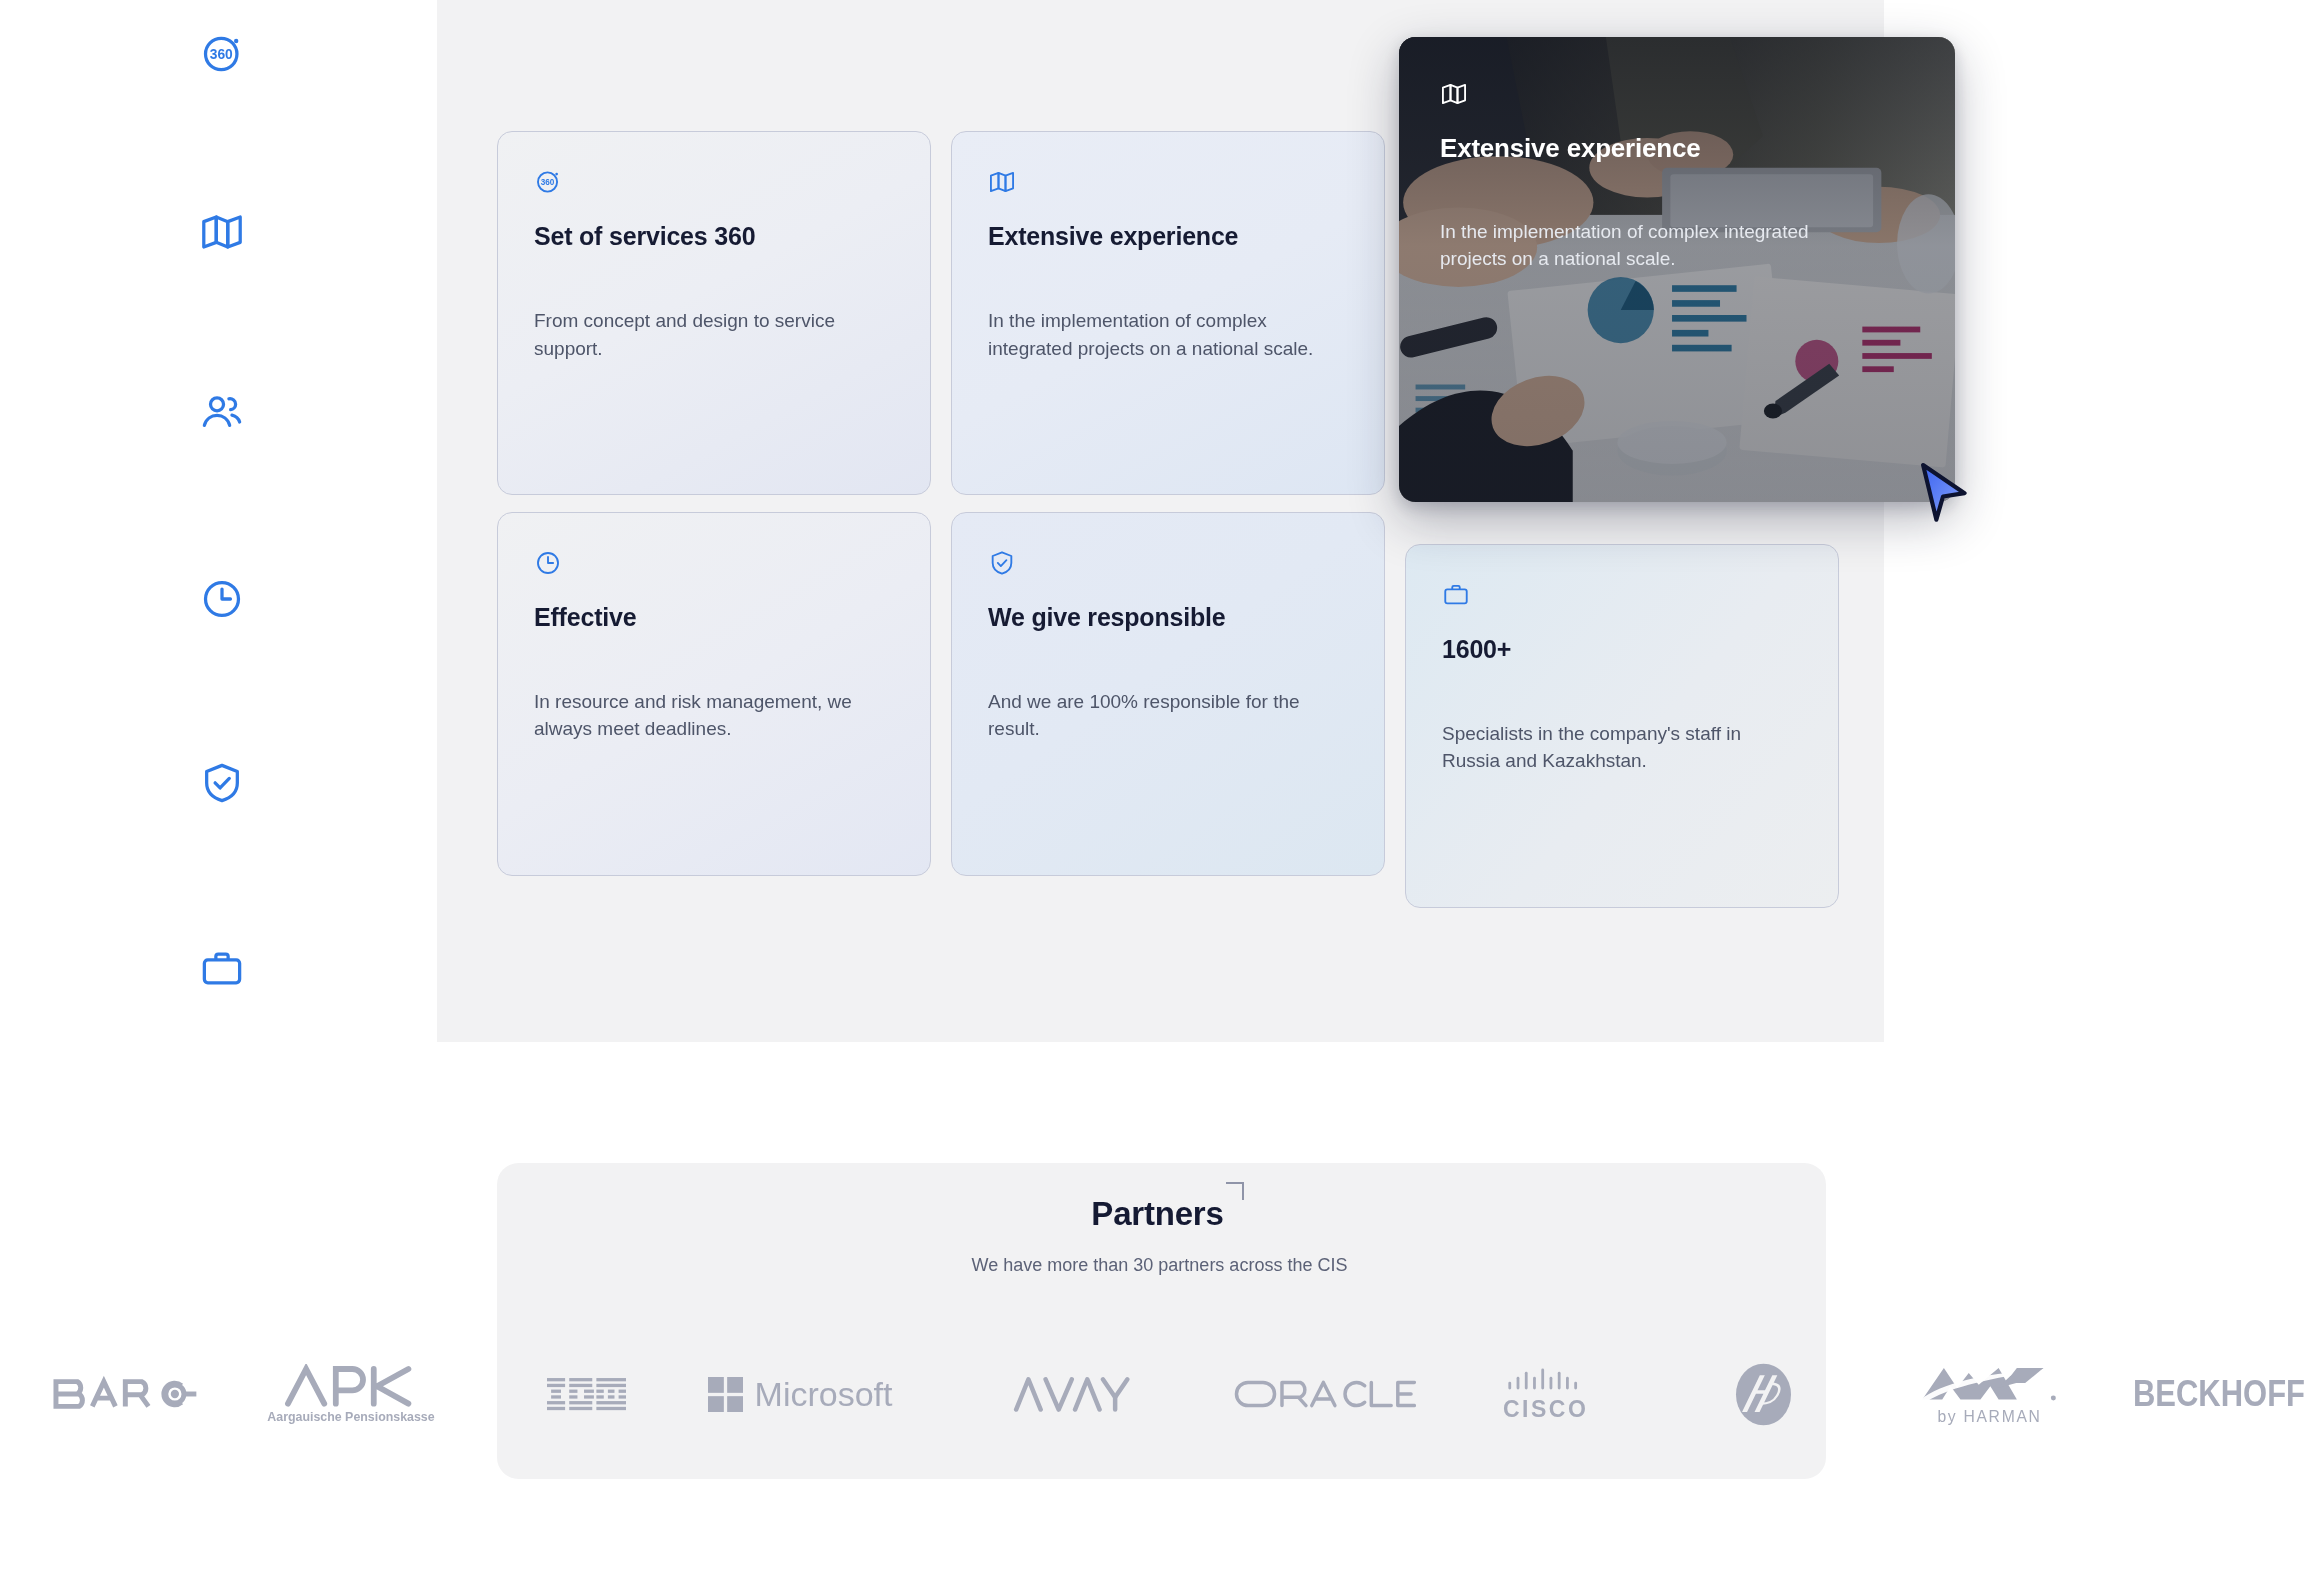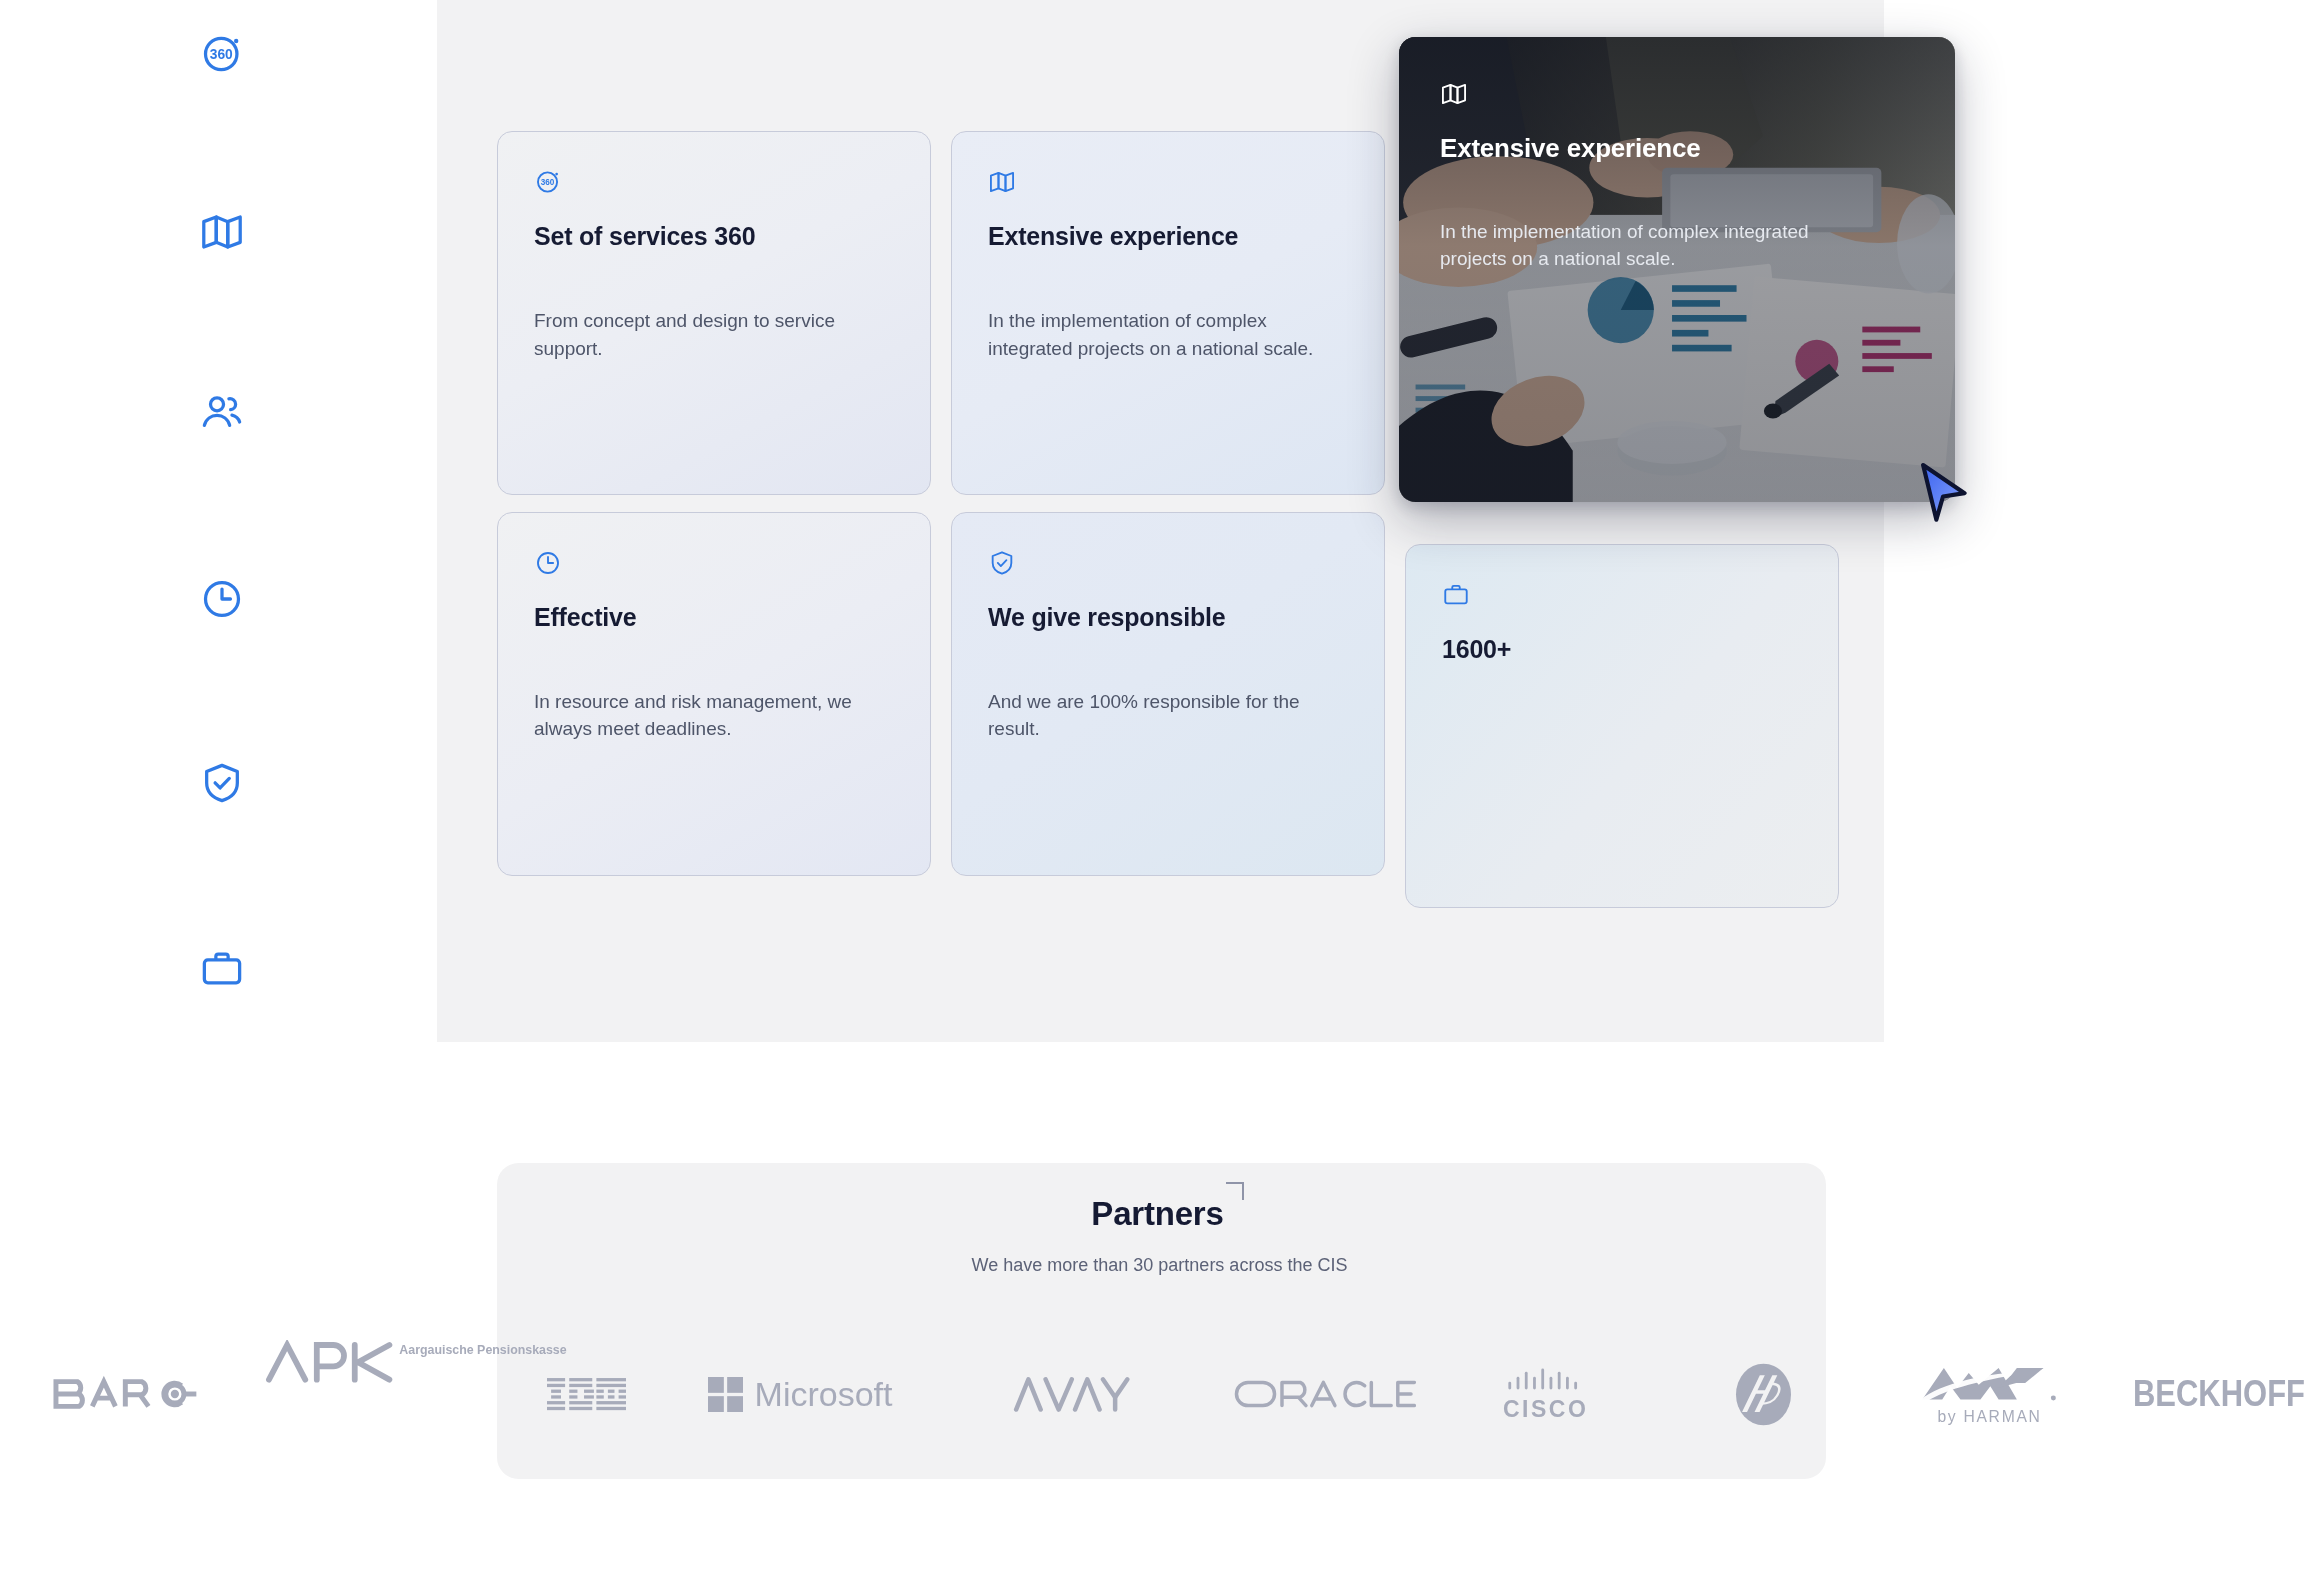--- a/index.html
+++ b/index.html
@@ -236,20 +236,21 @@
     </div>
 
     <div class="card c6">
       <div class="card-icon">
         <svg width="28" height="28" viewBox="0 0 24 24" fill="none" stroke="#2f7ae5" stroke-width="1.6" stroke-linejoin="round">
           <rect x="2.8" y="7.2" width="18.4" height="12" rx="1.8"></rect>
           <path d="M8.8 7.2V5.4c0-.7.5-1.2 1.2-1.2h4c.7 0 1.2.5 1.2 1.2v1.8"></path>
         </svg>
       </div>
       <div class="card-title">1600+</div>
+      <div class="card-desc">Specialists in the company's staff in Russia and Kazakhstan.</div>
     </div>
   </div>
 
   <div class="hover-card">
     <div class="hover-photo">
       <svg width="556" height="465" viewBox="0 0 672 562" preserveAspectRatio="none">
         <defs>
           <linearGradient id="deskg" x1="0" y1="0" x2="0" y2="1">
             <stop offset="0" stop-color="#cfd2d4"></stop>
               <stop offset="1" stop-color="#e8e9ea"></stop>
@@ -338,21 +339,21 @@
           <path d="M50 38 64 8l14 30M56 28h16"></path>
           <path d="M90 38V8h20a9 9 0 0 1 0 16H90m18 0 10 14"></path>
           <path d="M158 13a13 13 0 1 0 0 20"></path>
         </g>
         <circle cx="150" cy="23" r="11" fill="none" stroke="#a7abba" stroke-width="6"></circle>
         <circle cx="150" cy="23" r="5" fill="#a7abba"></circle>
         <rect x="163" y="20" width="13" height="6" fill="#a7abba"></rect>
       </svg>
     </div>
 
-    <div class="logo" style="left:264px; flex-direction:row; align-items:flex-start; justify-content:center">
+    <div class="logo" style="left:264px; flex-direction:column; align-items:center; justify-content:center">
       <svg width="132" height="43" viewBox="0 0 160 52">
         <g fill="none" stroke="#a7abba" stroke-width="7" stroke-linecap="round">
           <path d="M6 48 28 6l22 42"></path>
           <path d="M64 48V6h20a13 13 0 0 1 0 26H64"></path>
           <path d="M110 6v42M152 6l-38 21 38 21"></path>
         </g>
       </svg>
       <div style="font-size:12.4px;color:#a7abba;font-weight:700;margin-top:3.3px;margin-left:3.3px">Aargauische Pensionskasse</div>
     </div>
 

